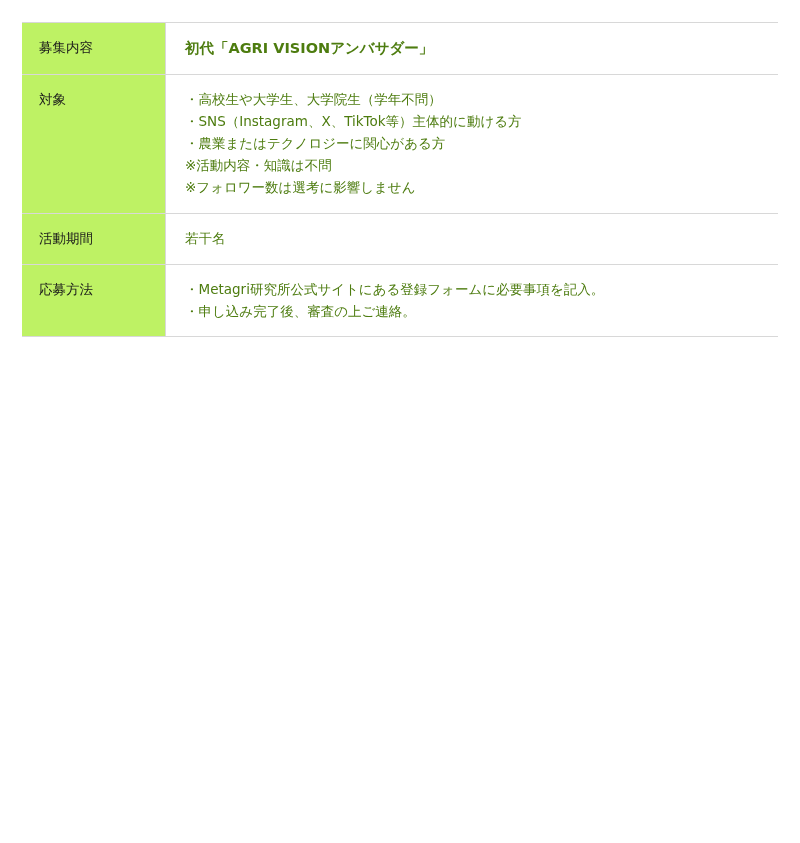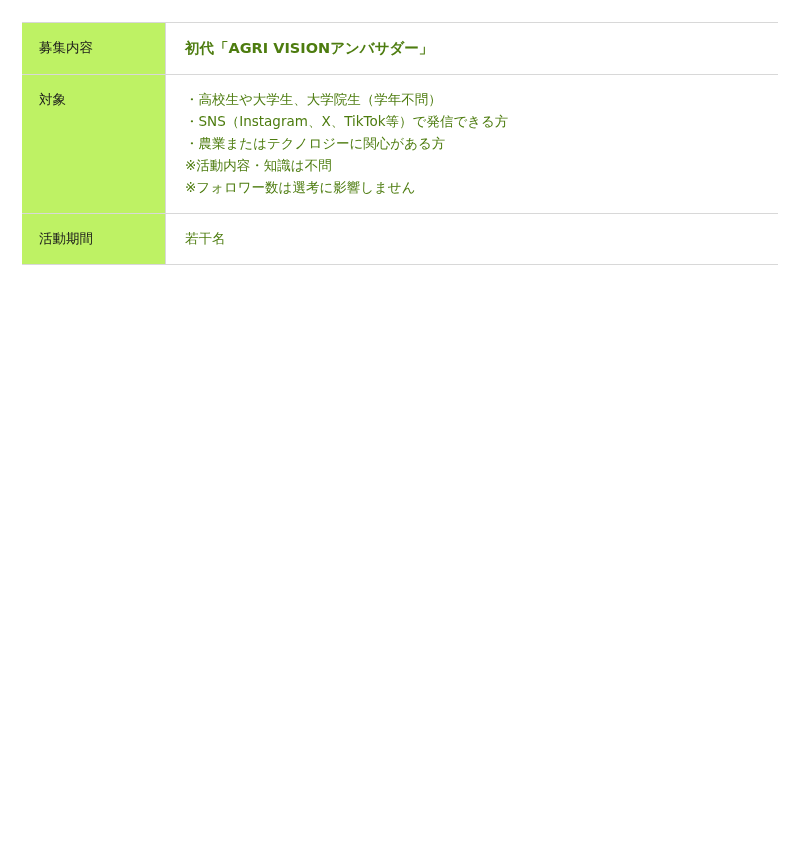--- a/index.html
+++ b/index.html
@@ -67,27 +67,34 @@
       <tr>
         <th>募集内容</th>
         <td>
           <span class="cell-line bold-line">初代「AGRI VISIONアンバサダー」</span>
         </td>
       </tr>
       <tr>
         <th>対象</th>
         <td>
           <span class="cell-line">・高校生や大学生、大学院生（学年不問）</span>
-          <span class="cell-line">・SNS（Instagram、X、TikTok等）で発信できる方</span>
+          <span class="cell-line">・SNS（Instagram、X、TikTok等）主体的に動ける方</span>
           <span class="cell-line">・農業またはテクノロジーに関心がある方</span>
           <span class="cell-line">※活動内容・知識は不問</span>
           <span class="cell-line">※フォロワー数は選考に影響しません</span>
         </td>
       </tr>
       <tr>
         <th>活動期間</th>
         <td>
           <span class="cell-line">若干名</span>
         </td>
       </tr>
+      <tr>
+        <th>応募方法</th>
+        <td>
+          <span class="cell-line">・Metagri研究所公式サイトにある登録フォームに必要事項を記入。</span>
+          <span class="cell-line">・申し込み完了後、審査の上ご連絡。</span>
+        </td>
+      </tr>
     </tbody>
   </table>
 </div>
 
 </body></html>

